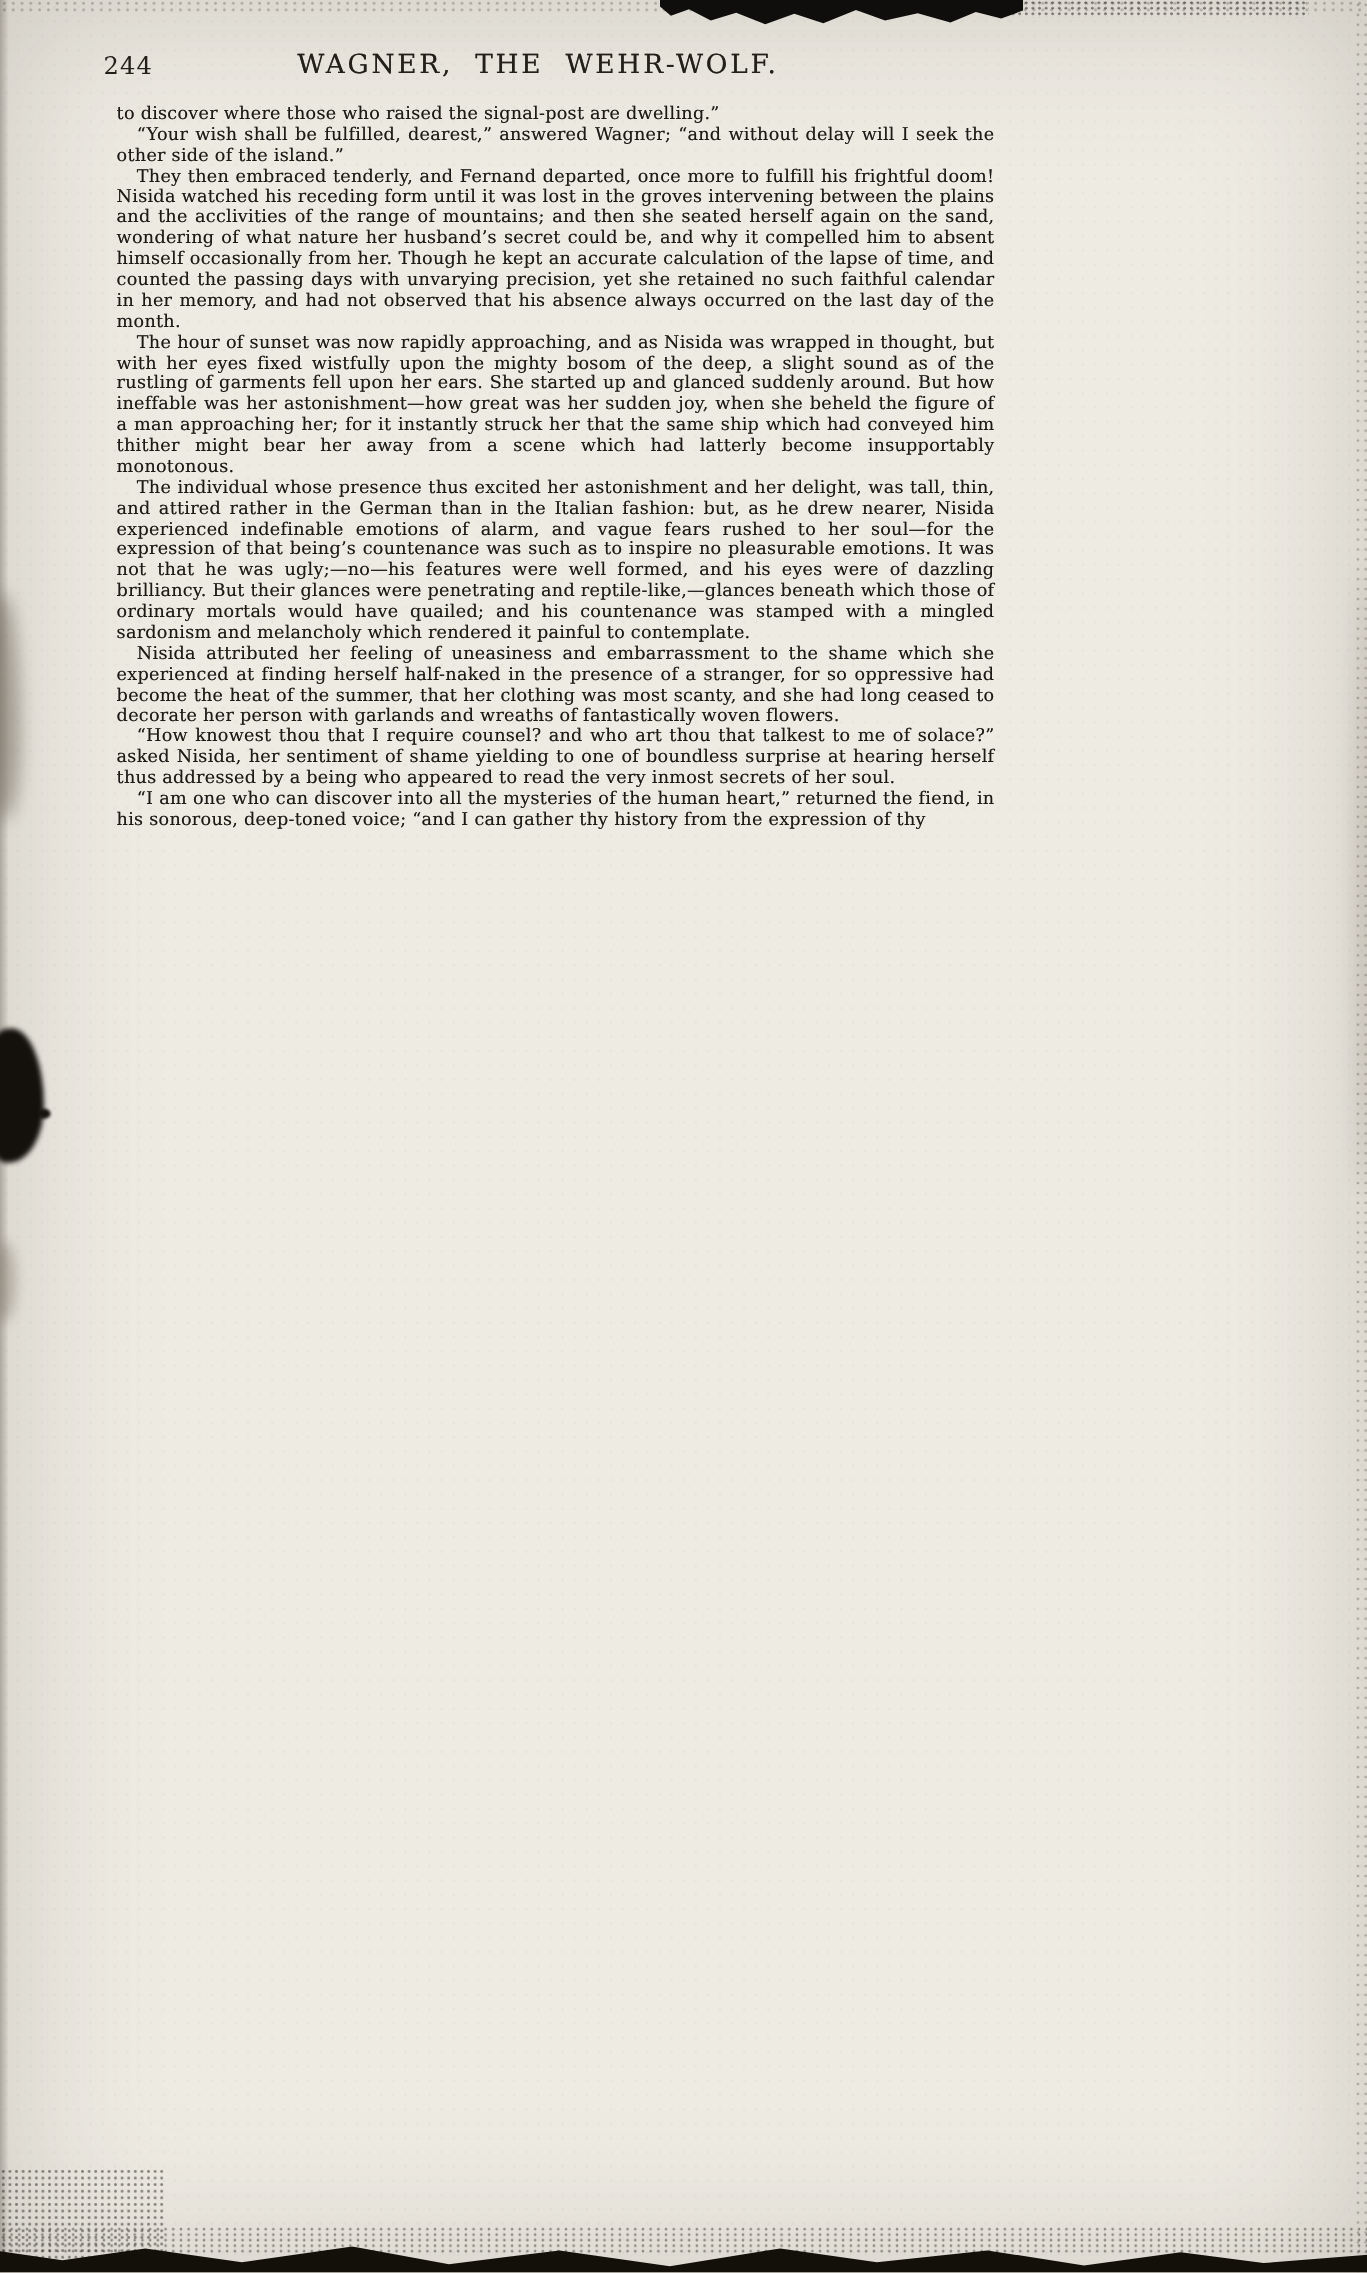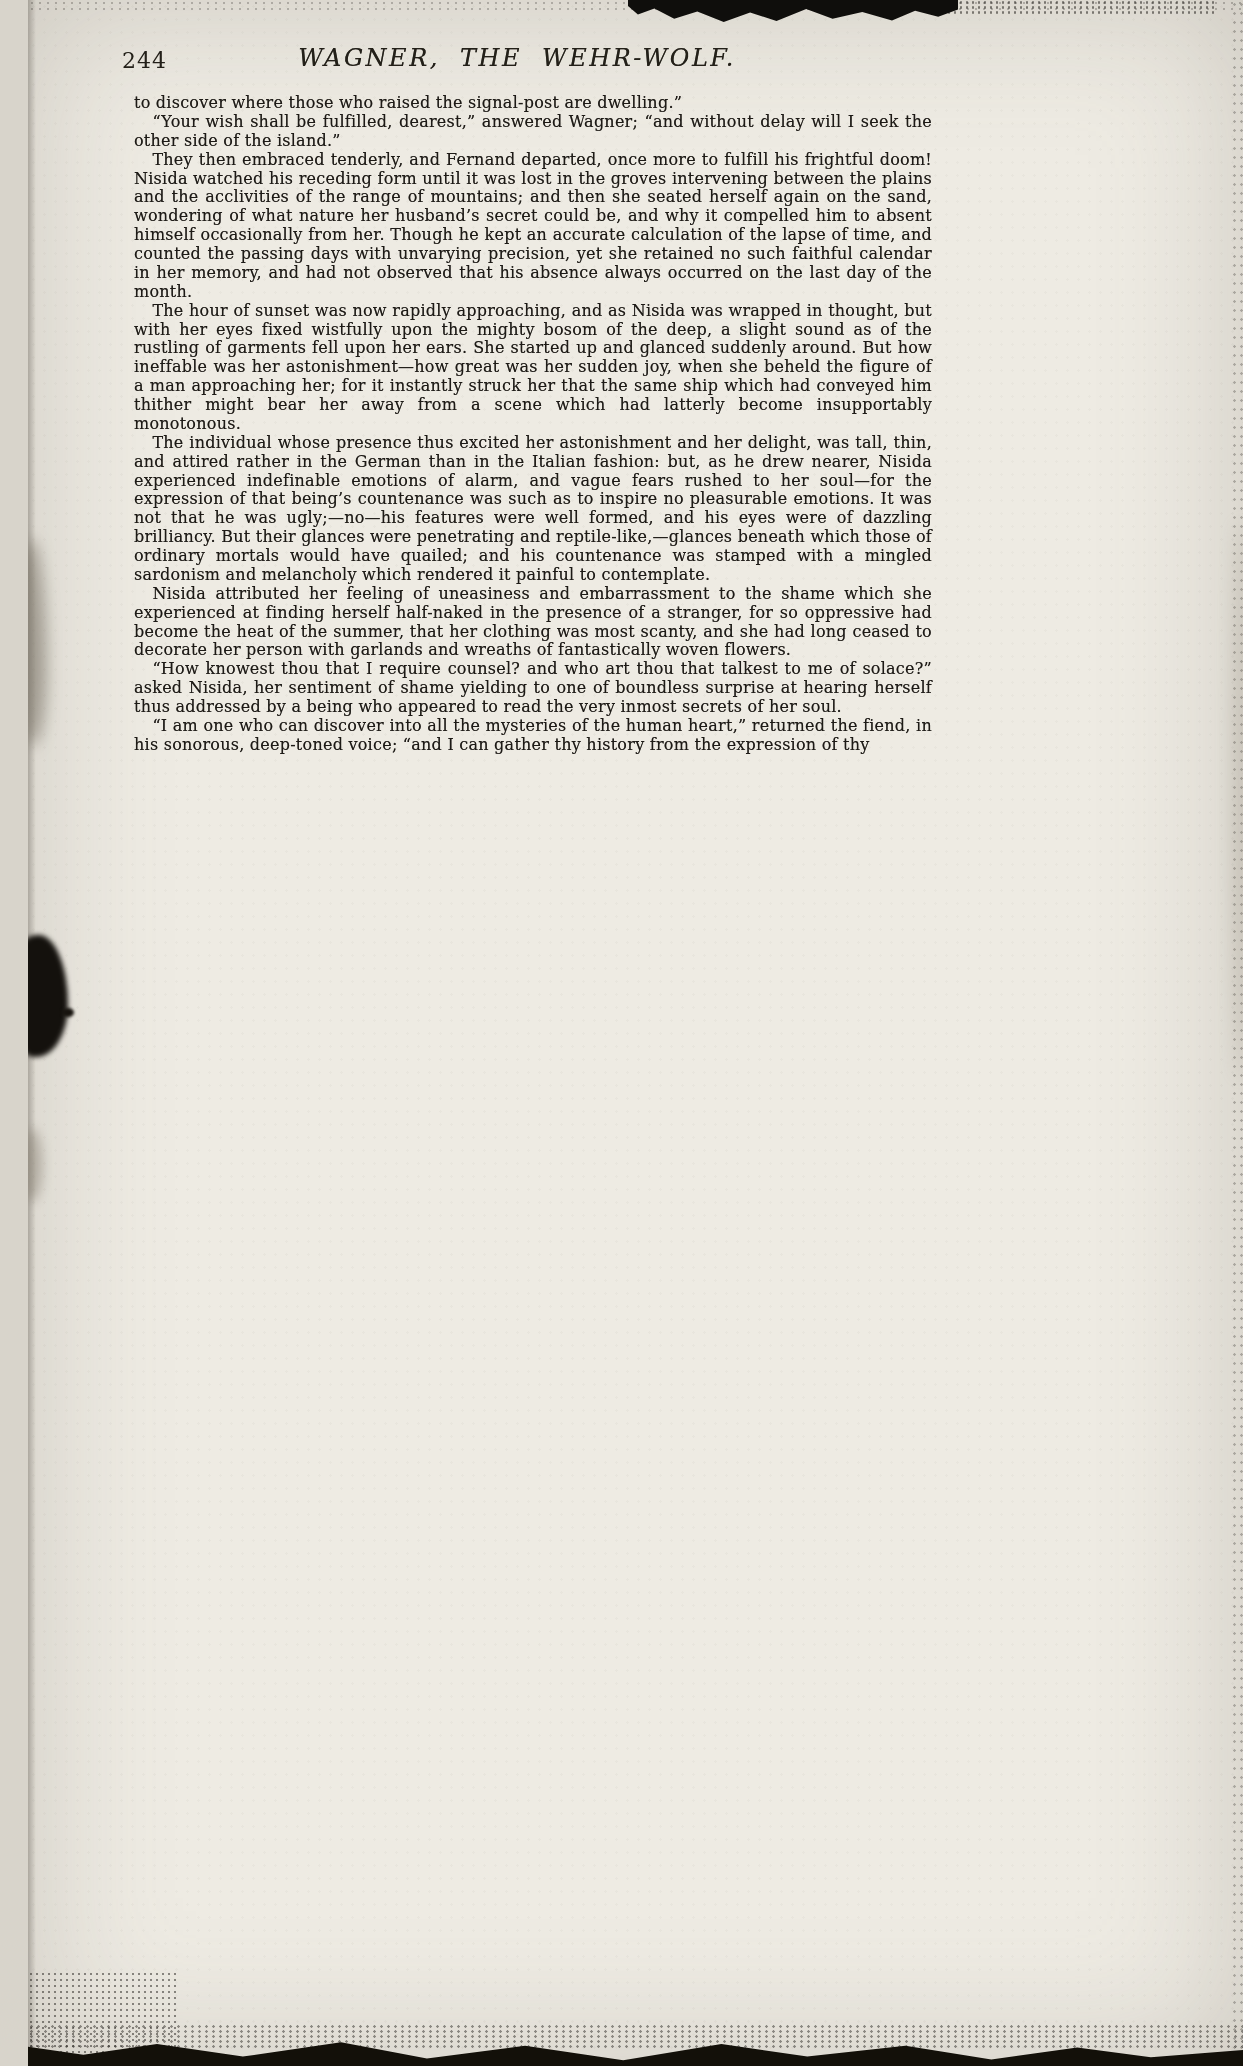--- a/index.html
+++ b/index.html
@@ -14,35 +14,34 @@
     position: relative;
   }
   .scan-page {
     position: absolute; inset: 0;
     background: var(--paper, #eeebe3);
     background-image: radial-gradient(rgba(40,36,30,0.03) 1px, transparent 1.3px);
     background-size: 11px 13px;
     box-shadow: inset 0 0 140px rgba(110,104,92,0.28);
     overflow: hidden;
     color: var(--ink, #1b1917);
-    margin-left: 28px;
   }
 
   
   .page-header {
     position: absolute; left: 90px; top: 44px; width: 798px; height: 34px;
   }
   .page-number {
     position: absolute; left: 4px; top: 4px;
     font-size: 22px; letter-spacing: 1px;
     color: #232019;
   }
   .running-title {
     display: block; text-align: center;
-    font-style: italic; font-size: 24px;
+    font-size: 24px;
     letter-spacing: 2.5px; word-spacing: 10px;
     color: #232019;
     text-shadow: 0 0 0.6px rgba(25,22,18,0.65);
   }
 
   
   .text-block {
     position: absolute; left: 106px; top: 94px; width: 798px;
     font-size: 16px; line-height: 1.18;
     text-align: justify;

